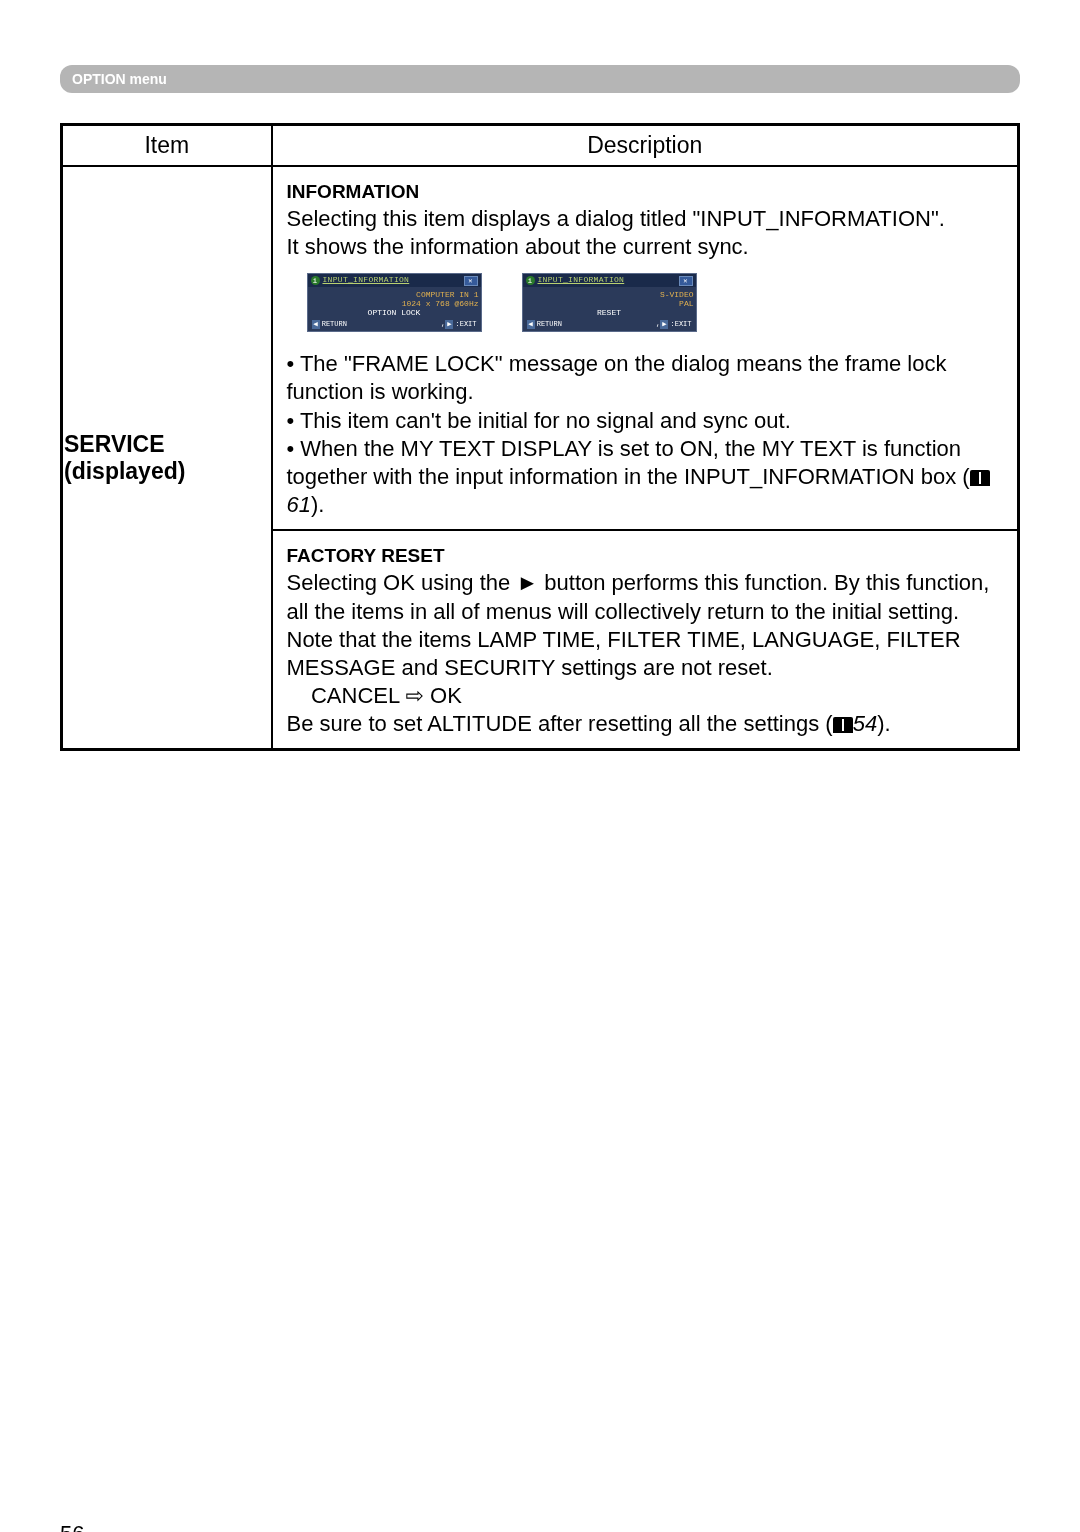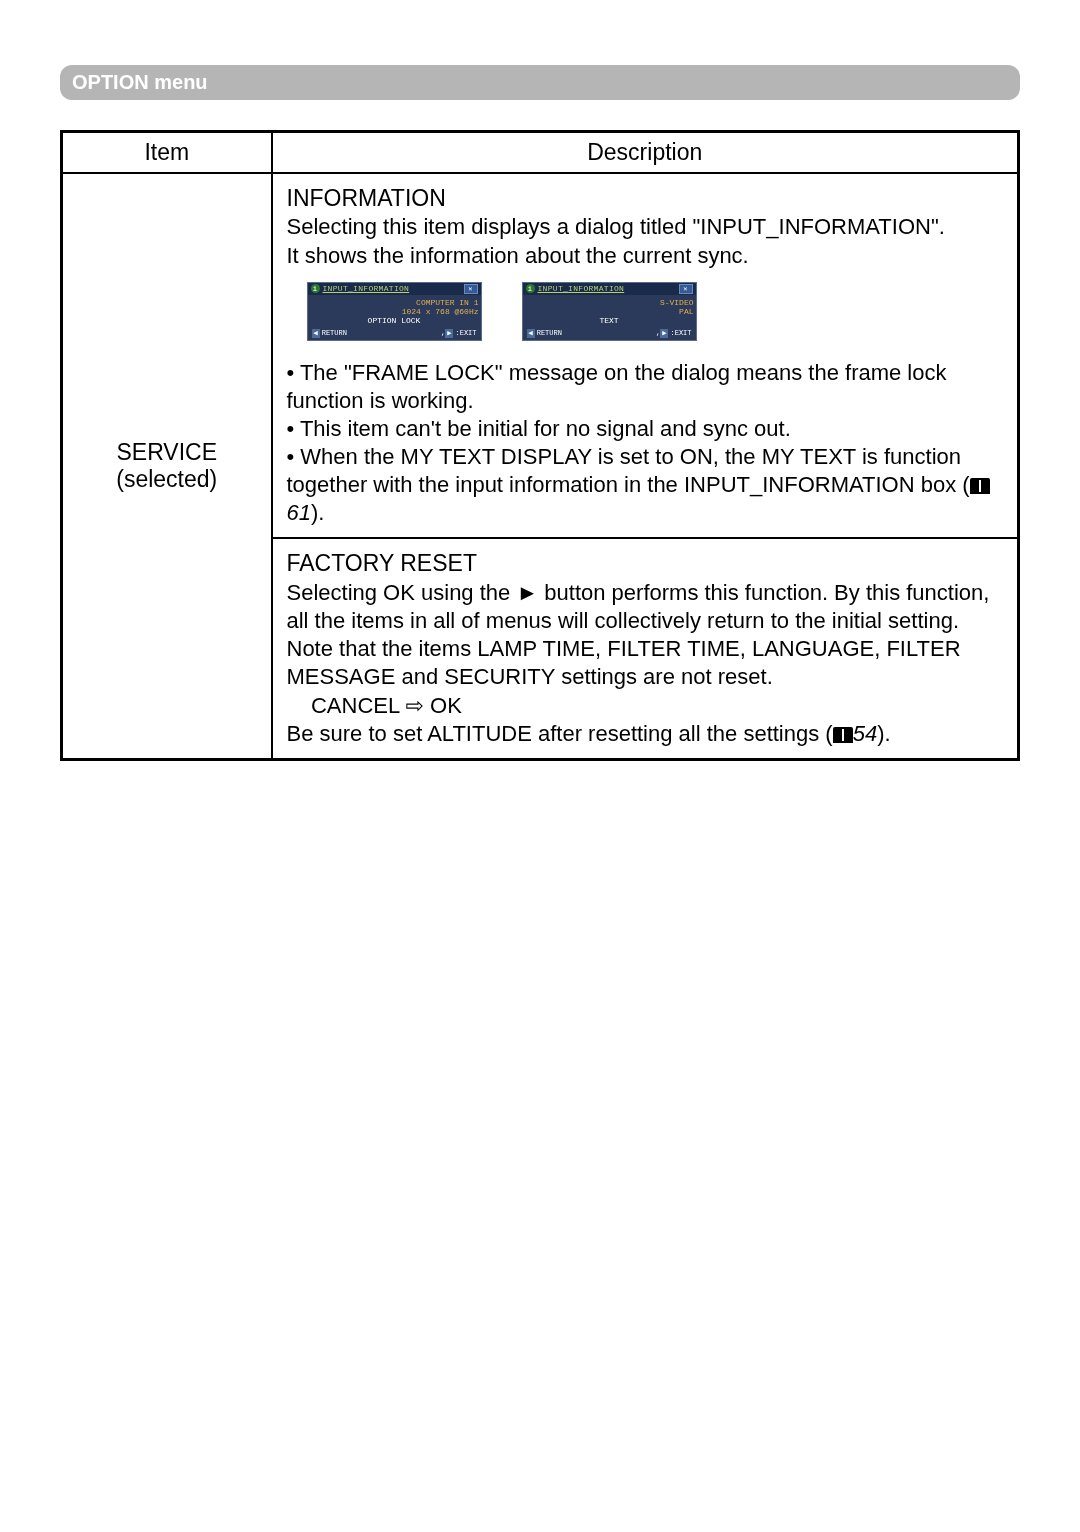--- a/index.html
+++ b/index.html
@@ -10,55 +10,55 @@
     font-family: Arial, Helvetica, sans-serif;
     width: 1080px;
   }
   .page {
     padding: 65px 60px 40px 60px;
   }
   .menu-banner {
     background: #b5b5b5;
     color: #fff;
     font-weight: bold;
-    font-size: 20px;
+    font-size: 14px;
     padding: 6px 12px;
     border-radius: 12px;
     margin-bottom: 30px;
   }
   table.main {
     width: 100%;
     border-collapse: collapse;
     border: 3px solid #000;
   }
   table.main th, table.main td {
     border: 2px solid #000;
     vertical-align: top;
   }
   table.main th {
     font-weight: normal;
     font-size: 23px;
     text-align: center;
     padding: 6px;
   }
   .item-cell {
-    text-align: center;
+    text-align: left;
     vertical-align: middle !important;
-    font-weight: normal;
+    font-weight: bold;
     font-size: 23px;
     width: 210px;
   }
   .desc-cell {
     padding: 10px 14px;
     font-size: 22px;
     line-height: 1.28;
   }
   .sec-title {
-    font-weight: normal;
-    font-size: 23px;
+    font-weight: bold;
+    font-size: 19px;
     margin-top: 36px;
   }
   .bullets {
     margin-top: 18px;
   }
   .ref-icon {
     display: inline-block;
     width: 20px;
     height: 16px;
     background: #000;
@@ -155,21 +155,21 @@
 
   <table class="main">
     <tbody>
         <tr>
       <th>Item</th>
       <th>Description</th>
     </tr>
     <tr>
       <td class="item-cell" rowspan="2">
         <div>SERVICE</div>
-        <div>(selected)</div>
+        <div>(displayed)</div>
       </td>
       <td class="desc-cell">
         <span class="sec-title">INFORMATION</span><br>
         <span>Selecting this item displays a dialog titled "INPUT_INFORMATION".</span><br>
         <span>It shows the information about the current sync.</span>
 
         <div class="dialog-row">
           <div class="dialog">
             <div class="dialog-header">
               <span class="info-dot">i</span>
@@ -192,21 +192,21 @@
 
           <div class="dialog">
             <div class="dialog-header">
               <span class="info-dot">i</span>
               <span class="title">INPUT_INFORMATION</span>
               <span class="close-btn">✕</span>
             </div>
             <div class="dialog-body">
               <div class="dialog-line-accent">S-VIDEO</div>
               <div class="dialog-line-accent">PAL</div>
-              <div>TEXT</div>
+              <div>RESET</div>
             </div>
             <div class="dialog-footer">
               <span class="btn">
                     <span class="arrow-box">◀</span>
                     <span>RETURN</span>
                   </span>
               <span class="btn">,<span class="arrow-box">▶</span><span>:EXIT</span></span>
             </div>
           </div>
         </div>

